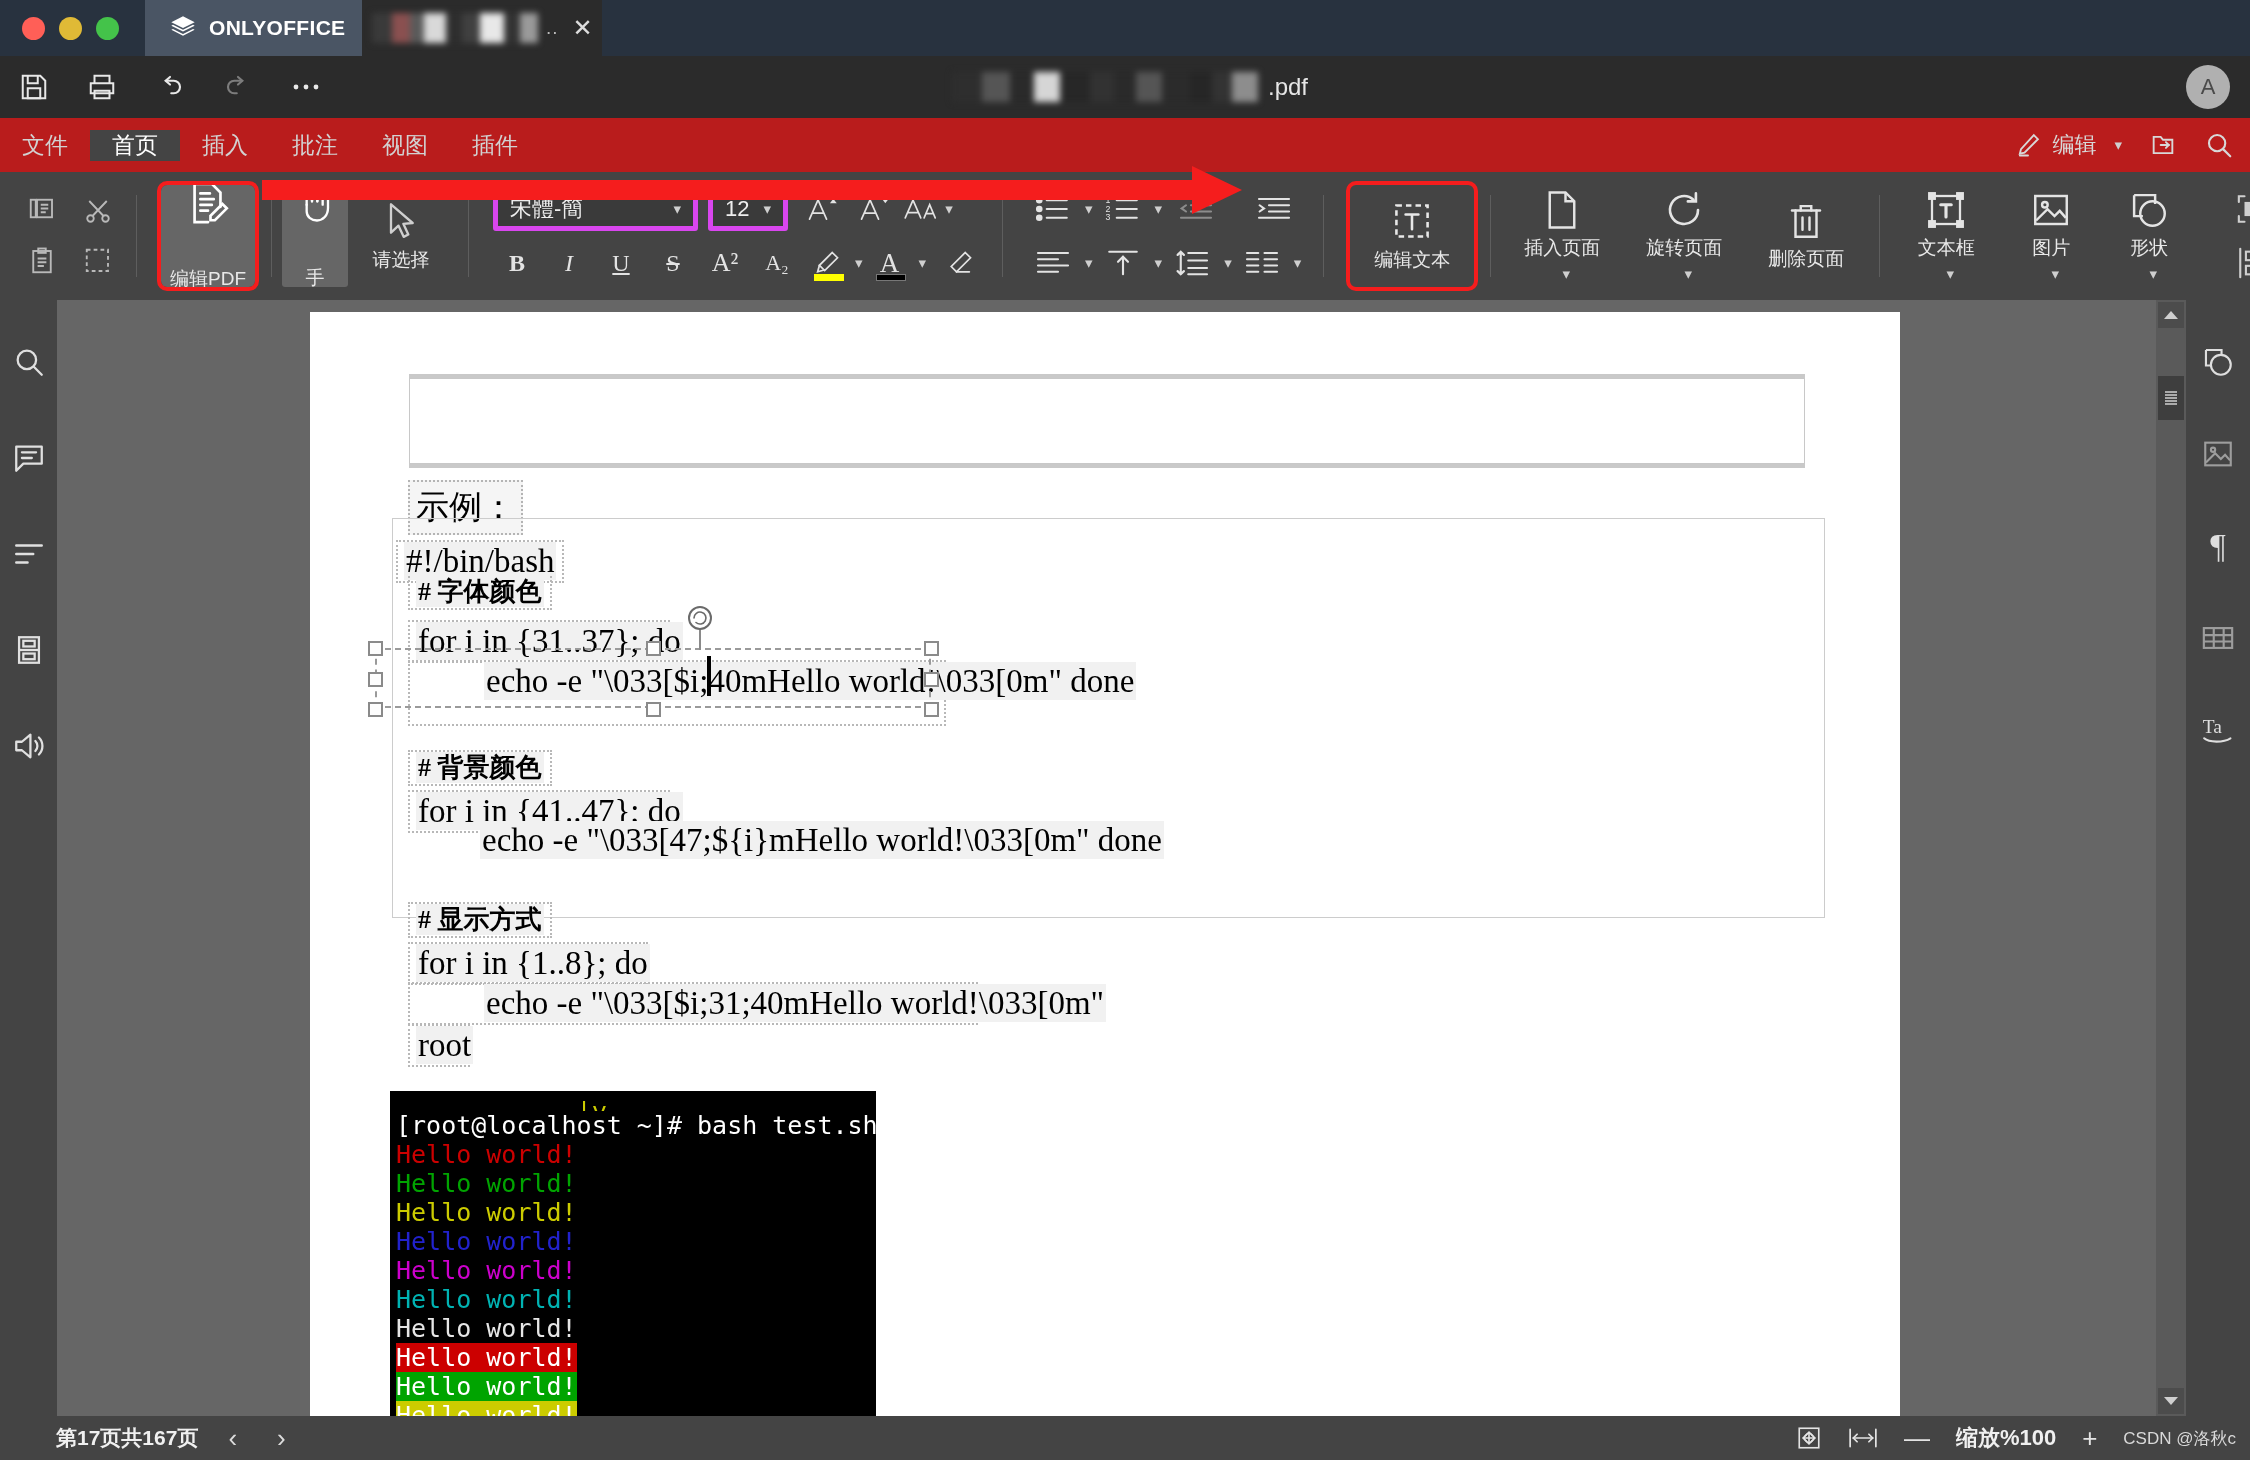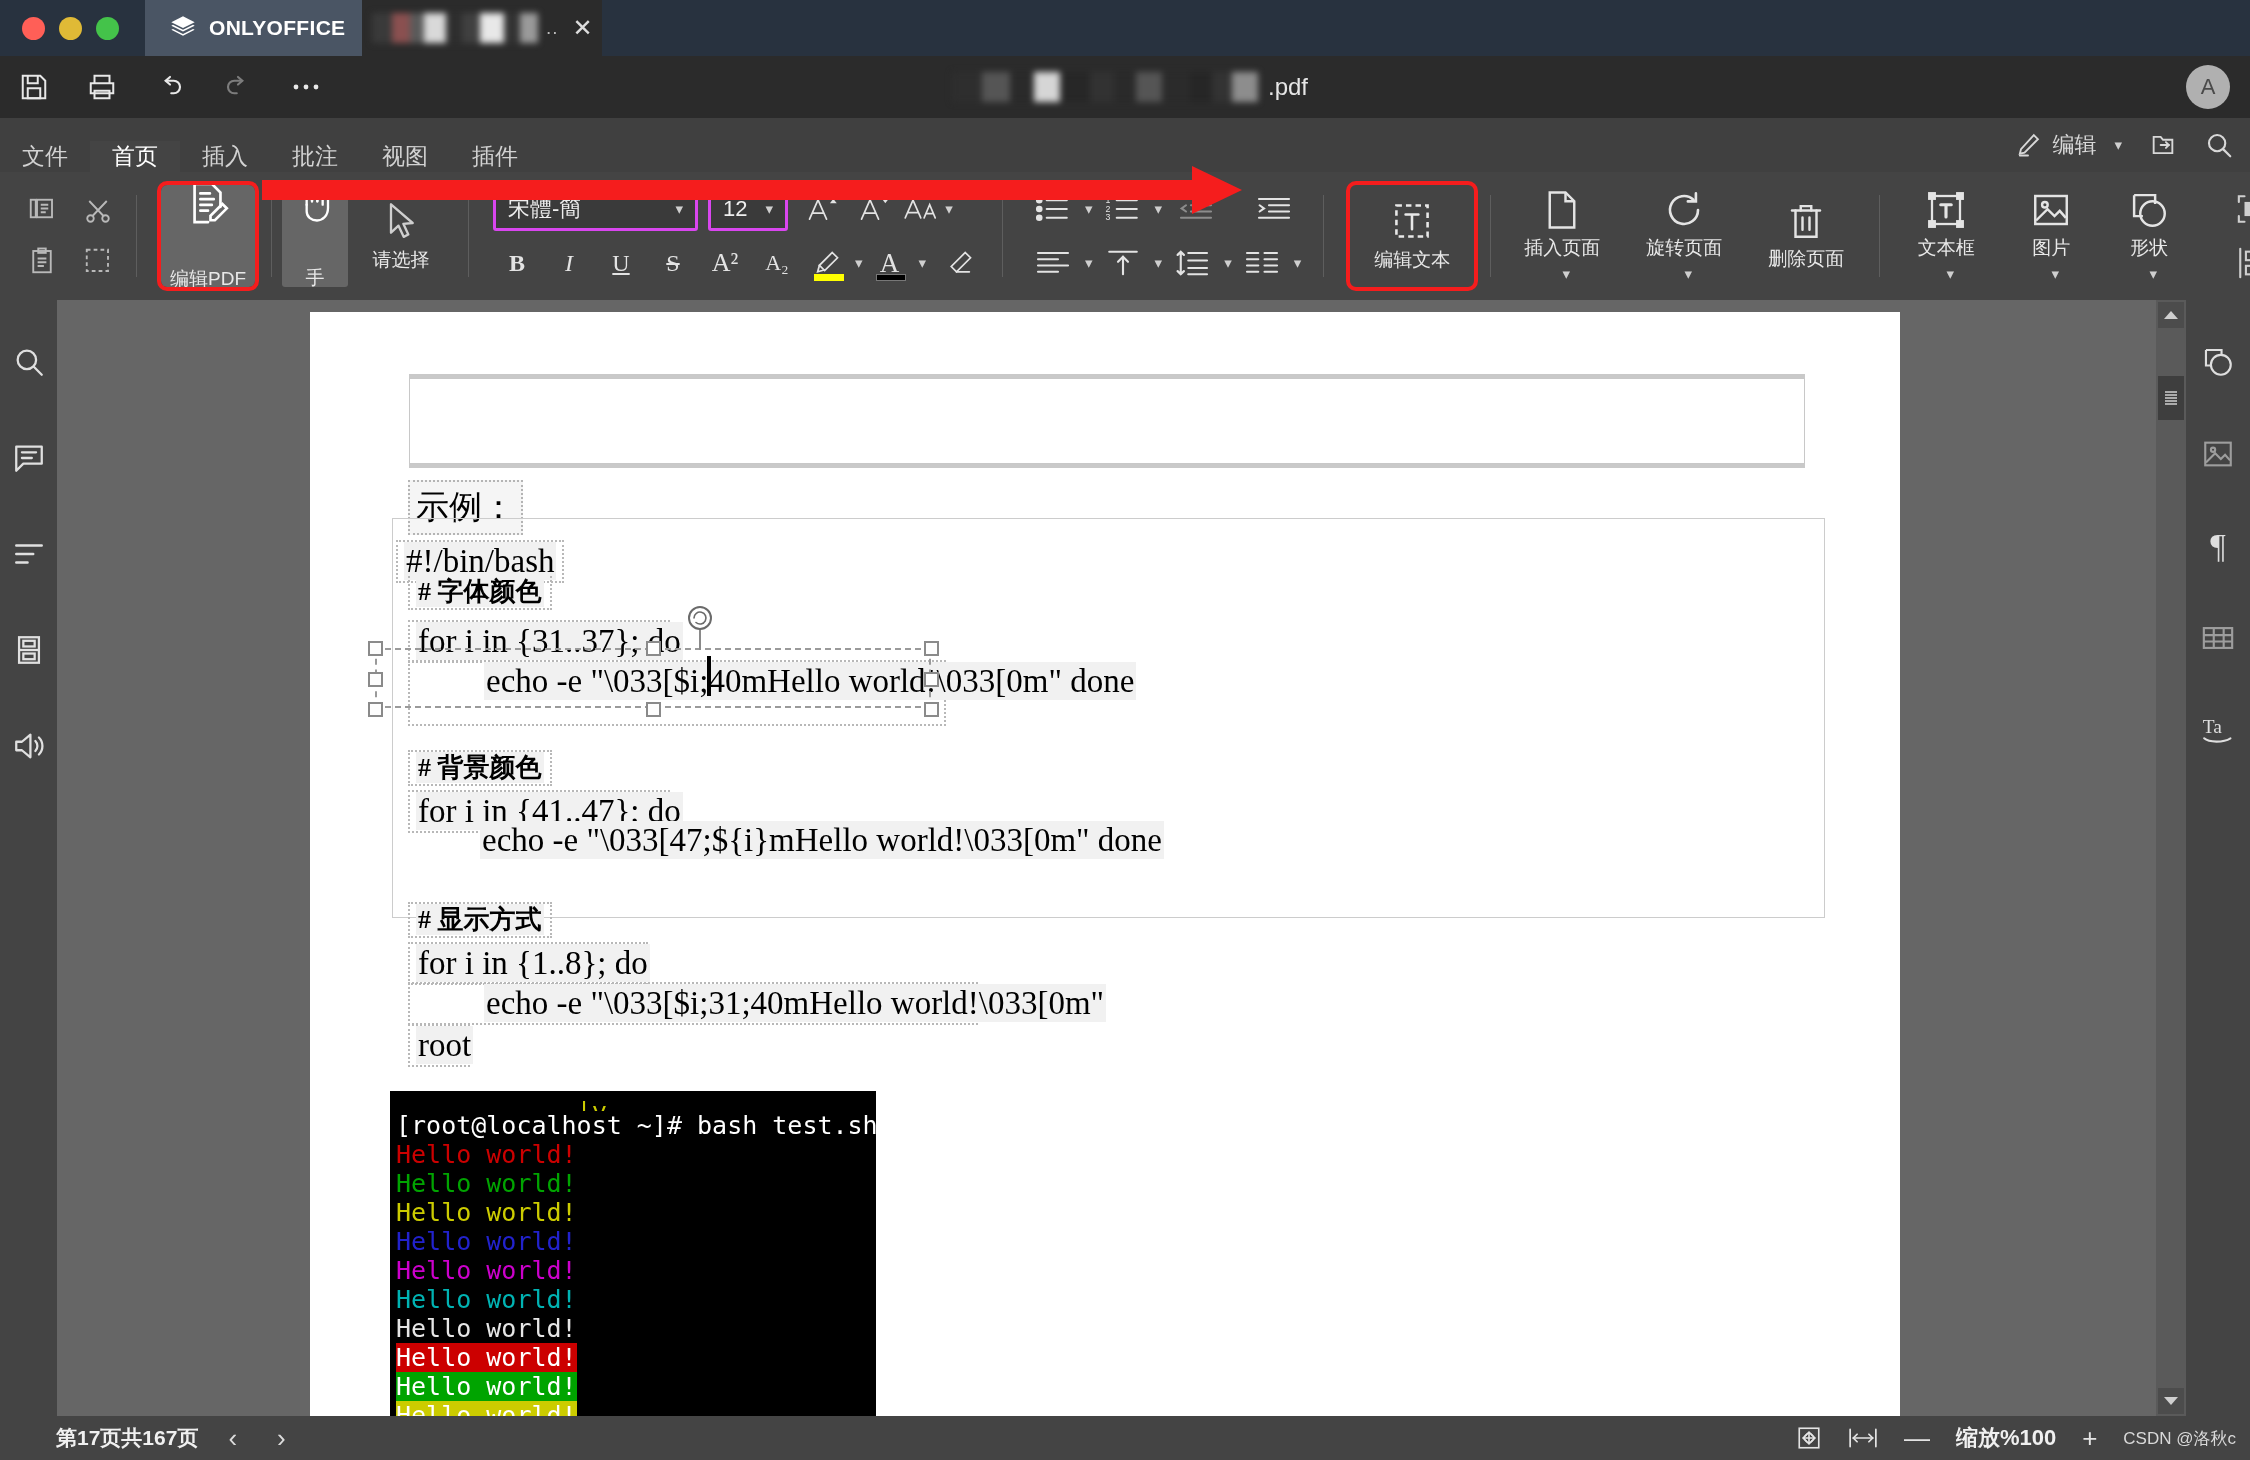--- a/index.html
+++ b/index.html
@@ -69,21 +69,21 @@
   }
   .avatar {
     width: 44px; height: 44px; border-radius: 50%; background: #b0b0b0;
     color: #4a4a4a; font-size: 22px; display: flex; align-items: center;
     justify-content: center; font-weight: 500;
   }
 
   
   .menurow {
     position: absolute; left: 0; top: 118px; width: 2250px; height: 54px;
-    background: #404040; display: flex; align-items: flex-end;
+    background: #b91c1c; display: flex; align-items: center;
   }
   .mtab {
     padding: 0 22px; display: flex; align-items: center; cursor: pointer;
     color: #d2d2d2; font-size: 23px;
   }
   .mtab.active { background: #444444; color: #ffffff; }
   .menuright {
     position: absolute; right: 16px; top: 118px; height: 54px;
     display: flex; align-items: center; gap: 26px;
   }
@@ -112,21 +112,21 @@
     color: #e8e8e8; font-size: 19px; cursor: pointer; border-radius: 3px;
   }
   .bigbtn.sel { background: #666666; gap: 40px; }
   .bigbtn .cap { white-space: nowrap; }
   .hl {
     outline: 4px solid #f51d1d; border-radius: 6px;
   }
   .fontrow { display: flex; flex-direction: column; gap: 10px; margin-left: 14px; }
   .fline1, .fline2 { display: flex; align-items: center; gap: 4px; }
   .fsel {
-    height: 44px; background: #3a3a3a; border: 3px solid #d946ef; border-radius: 3px;
+    height: 44px; background: #3a3a3a; border: 5px solid #d946ef; border-radius: 3px;
     display: flex; align-items: center; padding: 0 12px; color: #eee; font-size: 22px;
     cursor: pointer; justify-content: space-between;
   }
   .fname { width: 205px; }
   .fsize { width: 80px; }
   .caret { color: #cfcfcf; font-size: 15px; margin-left: 8px; }
   .tbtn {
     width: 48px; height: 44px; display: flex; align-items: center;
     justify-content: center; color: #e3e3e3; font-size: 24px; cursor: pointer;
     position: relative;

